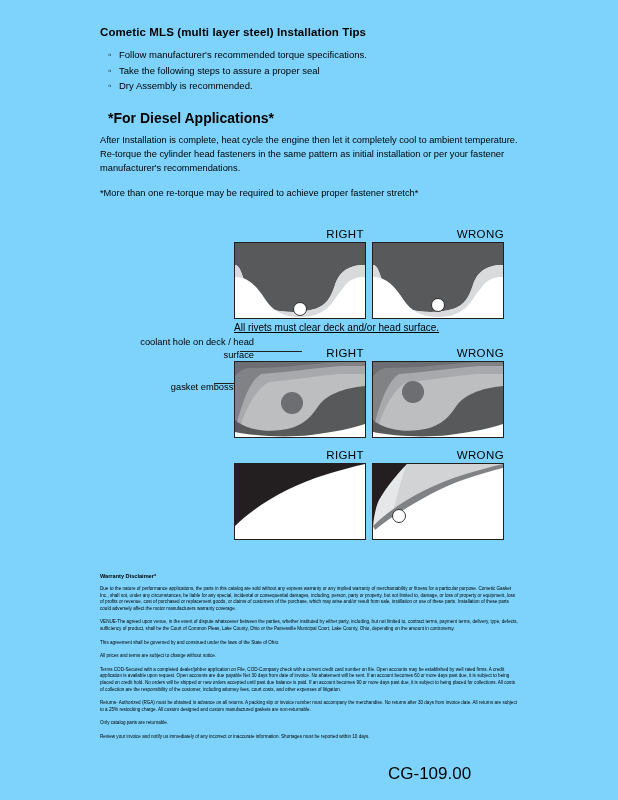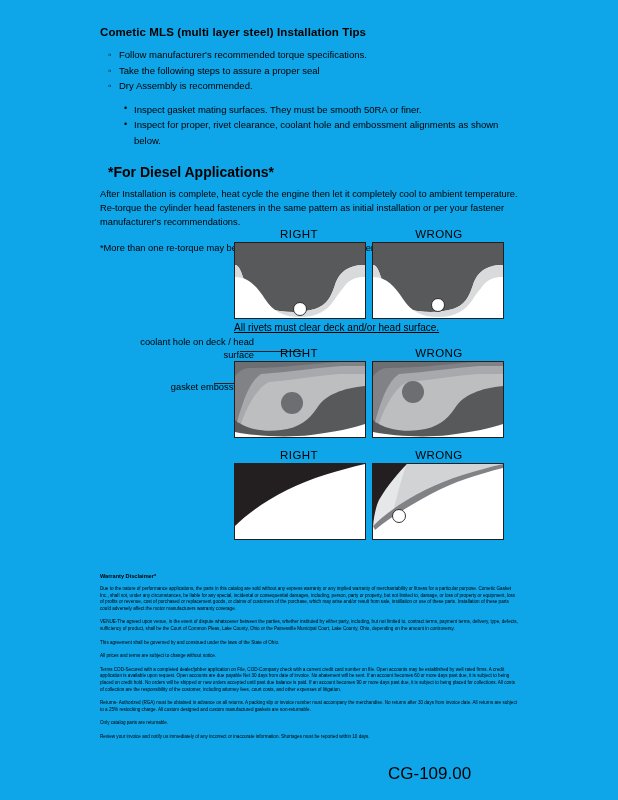--- a/index.html
+++ b/index.html
@@ -12,21 +12,21 @@
     height: 800px;
     font-family: "Liberation Sans", sans-serif;
     color: #000000;
     position: relative;
     overflow: hidden;
   }
   .page {
     position: relative;
     width: 618px;
     height: 800px;
-    background: #0ea5e9;
+    background: #7dd3fc;
   }
   .content {
     position: absolute;
     left: 100px;
     top: 26px;
     width: 420px;
   }
   h1.title {
     font-size: 11.5px;
     font-weight: bold;
@@ -94,21 +94,21 @@
     position: relative;
     width: 270px;
   }
   .fig-labels {
     display: flex;
     justify-content: space-between;
     width: 270px;
   }
   .fig-label {
     width: 130px;
-    text-align: center;
+    text-align: right;
     font-size: 11.5px;
     letter-spacing: 0.4px;
     padding-bottom: 2px;
   }
   .fig-pair {
     display: flex;
     justify-content: space-between;
     width: 270px;
   }
   .fig-box {
@@ -178,24 +178,20 @@
 
   <div class="content">
     <h1 class="title">Cometic MLS (multi layer steel) Installation Tips</h1>
 
     <ul class="tips">
       <li>Follow manufacturer's recommended torque specifications.</li>
       <li>Take the following steps to assure a proper seal</li>
       <li>Dry Assembly is recommended.</li>
     </ul>
 
-    <ul class="sub" style="margin-left:22px;">
-      <li>Inspect gasket mating surfaces.  They must be smooth 50RA or finer.</li>
-      <li>Inspect for proper, rivet clearance, coolant hole and embossment alignments as shown below.</li>
-    </ul>
 
     <h2 class="subhead">*For Diesel Applications*</h2>
 
     <p class="para">After Installation is complete, heat cycle the engine then let it completely cool to ambient temperature. Re-torque the cylinder head fasteners in the same pattern as initial installation or per your fastener manufacturer's recommendations.</p>
     <p class="para last">*More than one re-torque may be required to achieve proper fastener stretch*</p>
   </div>
 
   <div class="callouts">
     <div>coolant hole on deck / head surface</div>
     <div class="callout-2">gasket embossment</div>

